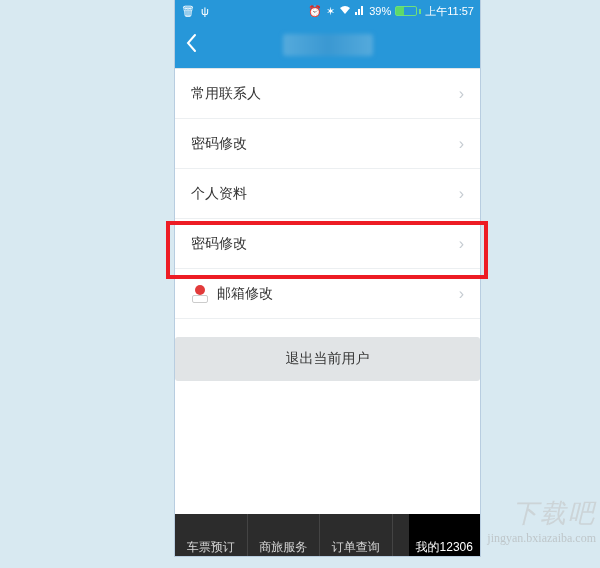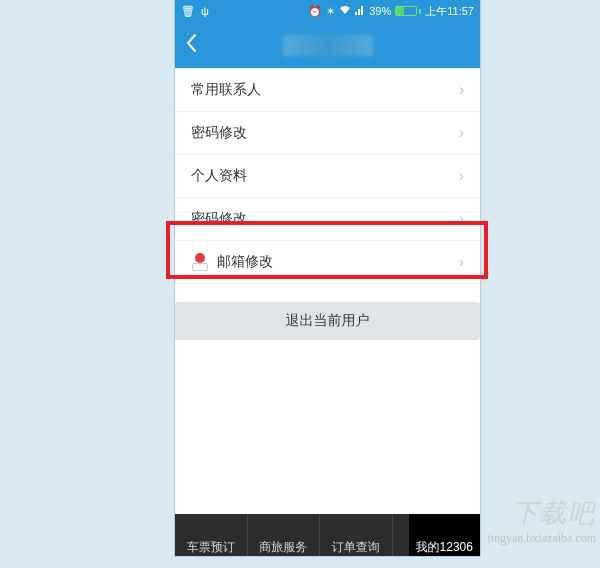--- a/index.html
+++ b/index.html
@@ -72,21 +72,21 @@
     }
     
     .list {
       background: #fff;
       border-top: 1px solid #e0e5e8;
     }
     .list-row {
       display: flex;
       align-items: center;
       justify-content: space-between;
-      height: 43px;
+      height: 50px;
       padding: 0 16px;
       border-bottom: 1px solid #eceff1;
       font-size: 14px;
       color: #333;
       background: #fff;
     }
     .chev { color: #c6ccd2; font-size: 16px; }
     .row-icon {
       width: 18px; height: 18px;
       margin-right: 8px;
@@ -107,21 +107,21 @@
       width:14px;height:6px;
       background:#fff;
       border:1px solid #ccc;
       bottom:0;left:1px;
       border-radius:2px;
     }
     .row-left{display:flex;align-items:flex-end;}
     
     .logout {
       margin: 18px 0 0;
-      height: 38px;
+      height: 44px;
       background: #e1e4e6;
       color: #363636;
       font-size: 14px;
       display: flex;
       align-items: center;
       justify-content: center;
       border-radius: 3px;
     }
     
     .bottom-nav {

